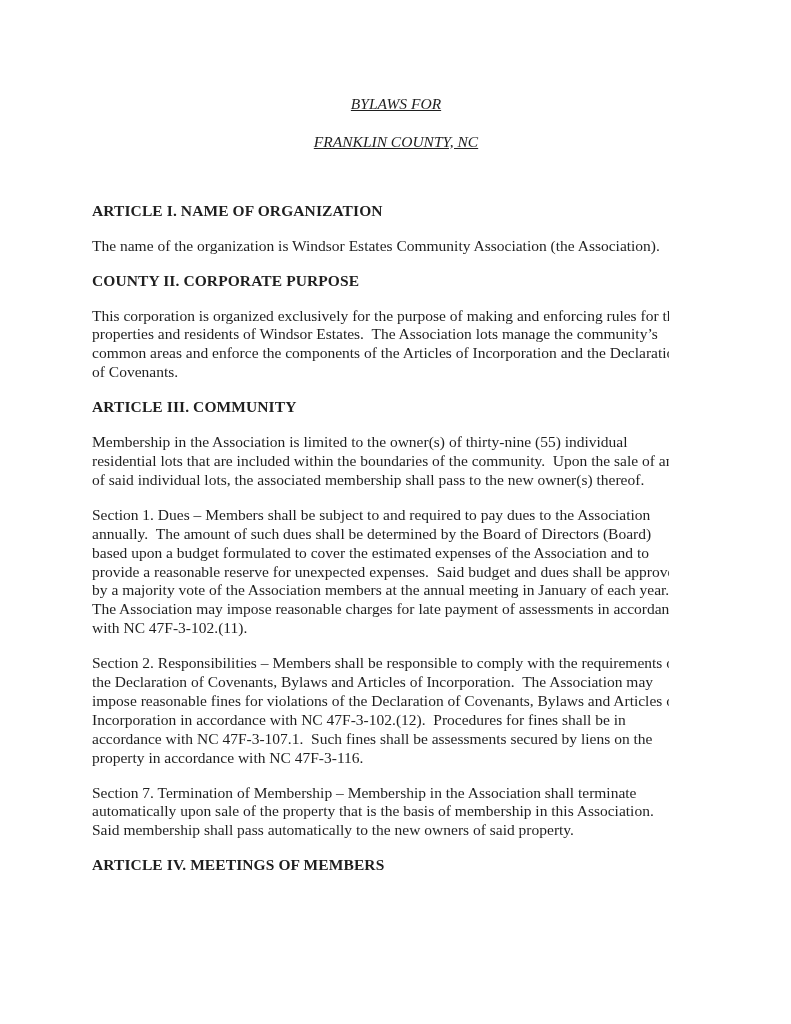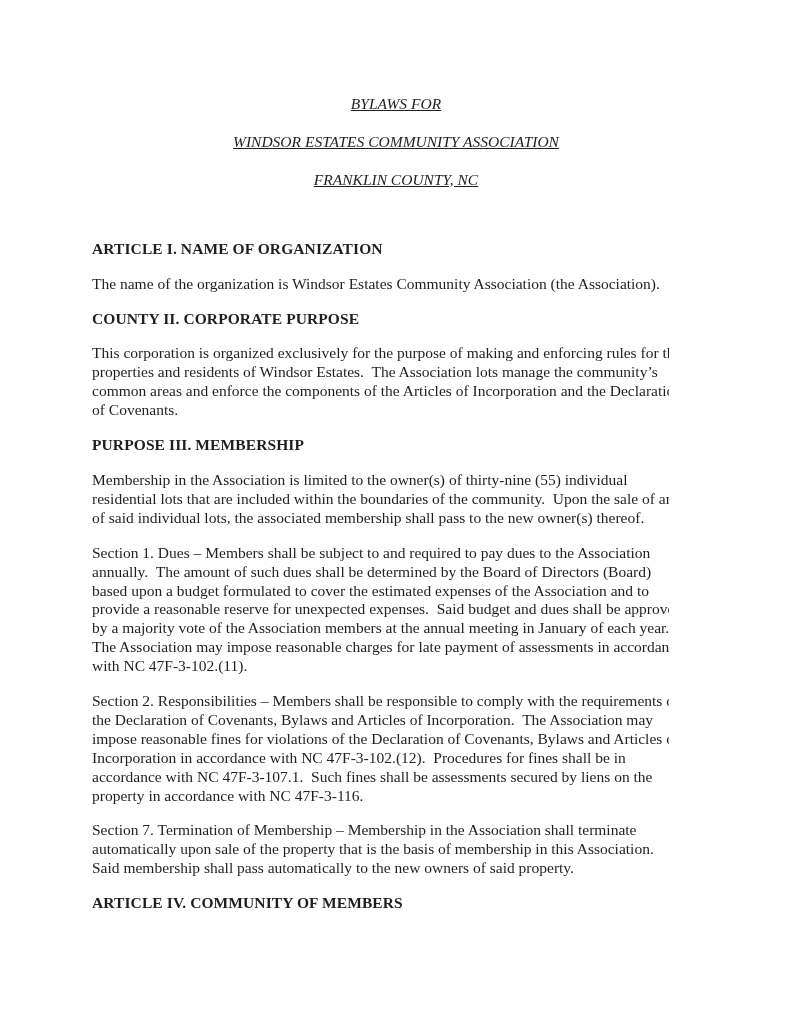--- a/index.html
+++ b/index.html
@@ -58,36 +58,35 @@
   }
 </style>
 </head>
 <body>
 
 <div class="page">
   <div class="content">
 
     <div class="title-block">
       <p class="title-line">BYLAWS FOR</p>
-      <p class="title-line">WINDSOR ESTATES COMMUNITY ASSOCIATION</p>
       <p class="title-line last">FRANKLIN COUNTY, NC</p>
     </div>
 
     <h2 class="article-heading">ARTICLE I. NAME OF ORGANIZATION</h2>
     <p class="body-para">The name of the organization is Windsor Estates Community Association (the Association).</p>
 
     <h2 class="article-heading">COUNTY II. CORPORATE PURPOSE</h2>
     <p class="body-para">This corporation is organized exclusively for the purpose of making and enforcing rules for the properties and residents of Windsor Estates.  The Association lots manage the community’s common areas and enforce the components of the Articles of Incorporation and the Declaration of Covenants.</p>
 
-    <h2 class="article-heading">PURPOSE III. MEMBERSHIP</h2>
+    <h2 class="article-heading">ARTICLE III. COMMUNITY</h2>
     <p class="body-para">Membership in the Association is limited to the owner(s) of thirty-nine (55) individual residential lots that are included within the boundaries of the community.  Upon the sale of any of said individual lots, the associated membership shall pass to the new owner(s) thereof.</p>
     <p class="body-para">Section 1. Dues – Members shall be subject to and required to pay dues to the Association annually.  The amount of such dues shall be determined by the Board of Directors (Board) based upon a budget formulated to cover the estimated expenses of the Association and to provide a reasonable reserve for unexpected expenses.  Said budget and dues shall be approved by a majority vote of the Association members at the annual meeting in January of each year.  The Association may impose reasonable charges for late payment of assessments in accordance with NC 47F-3-102.(11).</p>
     <p class="body-para">Section 2. Responsibilities – Members shall be responsible to comply with the requirements of the Declaration of Covenants, Bylaws and Articles of Incorporation.  The Association may impose reasonable fines for violations of the Declaration of Covenants, Bylaws and Articles of Incorporation in accordance with NC 47F-3-102.(12).  Procedures for fines shall be in accordance with NC 47F-3-107.1.  Such fines shall be assessments secured by liens on the property in accordance with NC 47F-3-116.</p>
     <p class="body-para">Section 7. Termination of Membership – Membership in the Association shall terminate automatically upon sale of the property that is the basis of membership in this Association.  Said membership shall pass automatically to the new owners of said property.</p>
 
-    <h2 class="article-heading">ARTICLE IV. COMMUNITY OF MEMBERS</h2>
+    <h2 class="article-heading">ARTICLE IV. MEETINGS OF MEMBERS</h2>
 
   </div>
 
   <div class="footer">
     <span class="page-number">1</span>
   </div>
 </div>
 
 </body></html>

